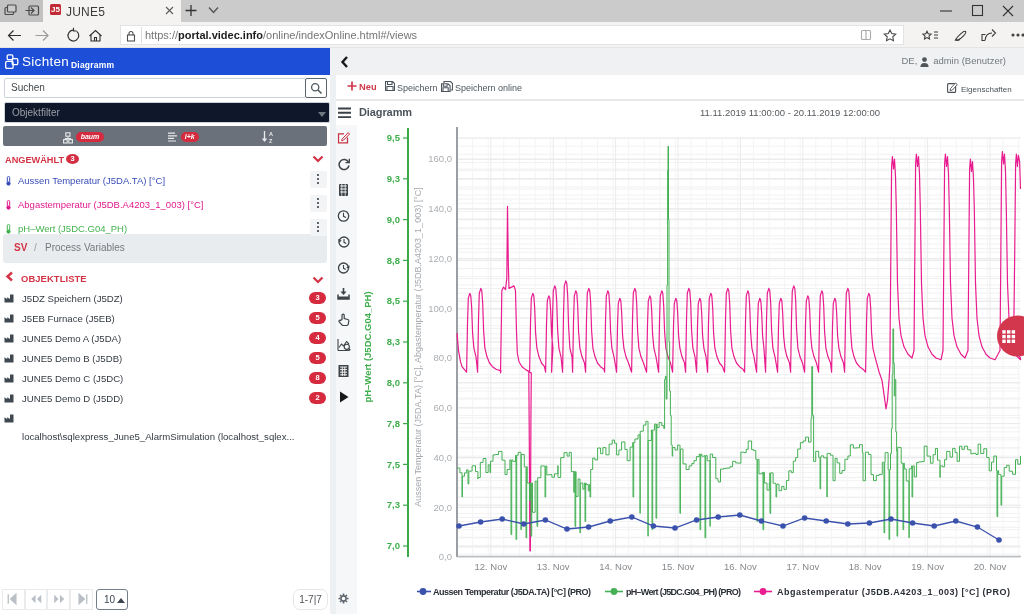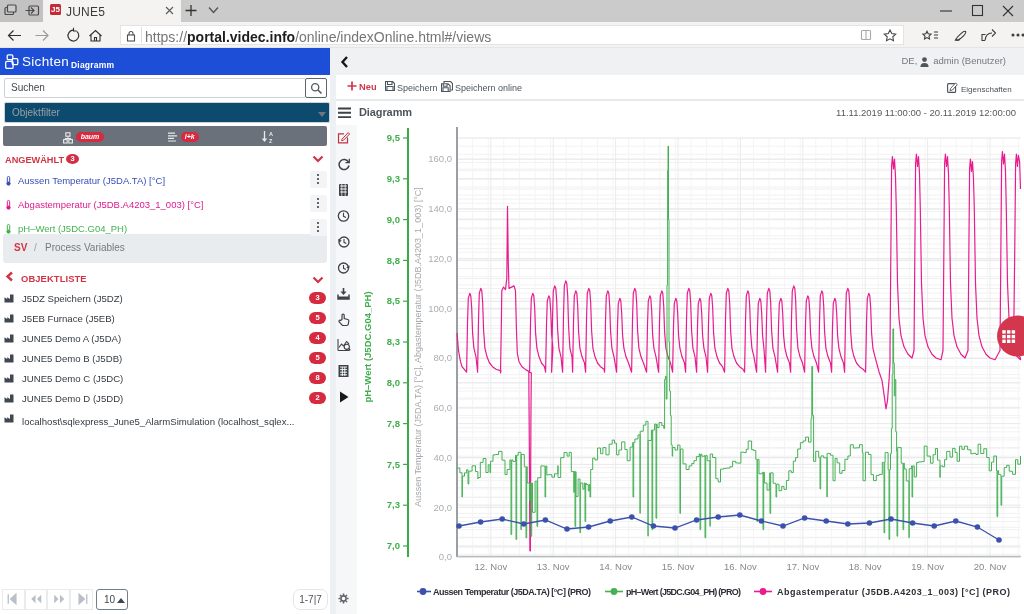--- a/index.html
+++ b/index.html
@@ -10,34 +10,34 @@
 
 
 #tabbar { left:0; top:0; width:1024px; height:22px; background:#cbcbcb; }
 #tab { left:43px; top:0; width:138px; height:22px; background:#f4f3f2; }
 #tabtitle { left:66px; top:5px; font-size:12px; color:#3a3a3a; letter-spacing:.2px;}
 #favicon { left:50px; top:4px; width:11px; height:11px; background:#c22a35; border-radius:1.5px;
   color:#fff; font-size:8px; font-weight:bold; text-align:center; line-height:11px;}
 #navbar { left:0; top:22px; width:1024px; height:26px; background:#f4f3f2; border-bottom:1px solid #e6e5e4; }
 #urlbox { left:120px; top:25px; width:784px; height:20px; background:#fff;
   border:1px solid #e3e3e3; }
-#urltext { left:145px; top:29px; font-size:14px; color:#757575; }
+#urltext { left:145px; top:29px; font-size:11px; color:#757575; }
 #urltext b { color:#1d1d1d; font-weight:bold; }
 .urlsep { left:141px; top:27px; width:1px; height:16px; background:#dcdcdc; }
 
 
 #appbg { left:330px; top:48px; width:694px; height:566px; background:#eef1f3; }
 #sidebar { left:0; top:48px; width:330px; height:566px; background:#fff; }
 #sbhead { left:0; top:0px; width:330px; height:27px; background:#1d4ed8; }
 #sbhead .t1 { position:absolute; left:22px; top:5.5px; color:#fff; font-size:13.5px; letter-spacing:.3px;}
 #sbhead .t2 { position:absolute; left:71px; top:11.5px; color:#fff; font-size:8.5px; font-weight:bold; letter-spacing:.2px;}
 #search { left:4px; top:30px; width:302px; height:20px; border:1px solid #ccd2d7; border-radius:2px; background:#fff;}
 #search span { position:absolute; left:6px; top:3px; font-size:10px; color:#43484d;}
 #searchbtn { left:305px; top:30px; width:22px; height:20px; border:1px solid #5d666e; border-radius:2px; background:#fff;}
-#objfilter { left:4px; top:54px; width:326px; height:21px; border:1px solid #ccd2d7; border-radius:2px; background:#0c4a6e;}
+#objfilter { left:4px; top:54px; width:326px; height:21px; border:1px solid #ccd2d7; border-radius:2px; background:#0f172a;}
 #objfilter span { position:absolute; left:7px; top:4px; font-size:10px; color:#9aa0a5;}
 #darkbar { left:3px; top:78px; width:324px; height:20px; background:#6a717a; border-radius:2px;}
 .pill { position:absolute; background:#d62a3e; border-radius:5px; color:#fff;
   font-size:7px; font-style:italic; font-weight:bold; text-align:center; }
 #selhead { left:5px; top:106.5px; font-size:9.2px; font-weight:bold; color:#d33445; letter-spacing:0px;}
 #selbadge { left:66px; top:106px; width:13px; height:10px; background:#d32e41; border-radius:50%;
   color:#fff; font-size:7.5px; font-weight:bold; text-align:center; line-height:10px; }
 .selrow { position:absolute; left:0; font-size:9.5px; }
 .dotbtn { position:absolute; left:310px; width:16.5px; height:17px; background:#f2f4f6; border-radius:2px; z-index:2; }
 .dotbtn i { position:absolute; left:7px; width:2.2px; height:2.2px; border-radius:50%; background:#30363c; }
@@ -58,21 +58,21 @@
 
 #topstrip { left:330px; top:48px; width:694px; height:27px; background:#eff1f3; }
 #collapse { left:339px; top:55px; }
 #userinfo { left:0px; top:55px; width:1006px; text-align:right; font-size:9.5px; color:#75797d; }
 #toolrow { left:336px; top:75px; width:688px; height:25px; background:#fff; border-bottom:1px solid #e7e9eb;}
 #neu { left:359px; top:82px; font-size:9.3px; font-weight:bold; color:#d0374a; }
 .tbtxt { position:absolute; top:82.5px; font-size:9px; color:#4d555d; }
 #eigtxt { left:961px; top:84.5px; font-size:8px; color:#4b5157; }
 #panelhead { left:336px; top:100px; width:688px; height:25px; background:#fff; }
 #dtitle { left:359px; top:106px; font-size:11px; font-weight:bold; color:#4b545c; letter-spacing:-.1px;}
-#daterange { left:700px; top:107px; width:316px; text-align:right; font-size:9.5px; color:#55595e; }
+#daterange { left:700px; top:107px; width:316px; font-size:9.5px; color:#55595e; }
 #toolcol { left:336px; top:125px; width:21px; height:489px; background:#f6f7f8; }
 #chartbox { left:357px; top:125px; width:667px; height:489px; background:#fff; }
 </style>
 </head>
 <body>
 <div id="page">
 
   <div id="tabbar" class="abs"></div>
   <div class="abs" style="left:0;top:0;width:43px;height:22px;background:#c2c2c2"></div>
   <div id="tab" class="abs"></div>
@@ -261,21 +261,21 @@
 <div class="objrow abs" style="top:324.5px">JUNE5 Demo C (J5DC)</div>
 <div class="objbadge abs" style="top:324.0px">8</div>
 <svg class="abs" style="left:4px;top:345.5px" width="10" height="9" viewBox="0 0 10 9">
       <path d="M0.5 8.5 V3.2 L3.2 5 V3.2 L6 5 V0.5 H9.5 V8.5 z" fill="#3f4850"></path>
       </svg>
 <div class="objrow abs" style="top:344.5px">JUNE5 Demo D (J5DD)</div>
 <div class="objbadge abs" style="top:344.0px">2</div>
 <svg class="abs" style="left:4px;top:365.5px" width="10" height="9" viewBox="0 0 10 9">
       <path d="M0.5 8.5 V3.2 L3.2 5 V3.2 L6 5 V0.5 H9.5 V8.5 z" fill="#3f4850"></path>
       </svg>
-<div class="objrow abs" style="top:368px">localhost\sqlexpress_June5_AlarmSimulation (localhost_sqlex...</div>
+<div class="objrow abs" style="top:383px">localhost\sqlexpress_June5_AlarmSimulation (localhost_sqlex...</div>
     <div class="pgbtn abs" style="left:2px"><svg width="21" height="19" viewBox="0 0 22 19">
           <path d="M5.5 4 V14 M13.5 4 L8 9 L13.5 14 z" fill="#b9bfc6" stroke="#b9bfc6" stroke-width="1.4"></path>
         </svg></div>
 <div class="pgbtn abs" style="left:24.7px"><svg width="21" height="19" viewBox="0 0 22 19">
           <path d="M10 4.5 L5.5 9 L10 13.5 z M16 4.5 L11.5 9 L16 13.5 z" fill="#b9bfc6"></path>
         </svg></div>
 <div class="pgbtn abs" style="left:47.4px"><svg width="21" height="19" viewBox="0 0 22 19">
           <path d="M6.5 4.5 L11 9 L6.5 13.5 z M12.5 4.5 L17 9 L12.5 13.5 z" fill="#b9bfc6"></path>
         </svg></div>
 <div class="pgbtn abs" style="left:70.1px"><svg width="21" height="19" viewBox="0 0 22 19">

